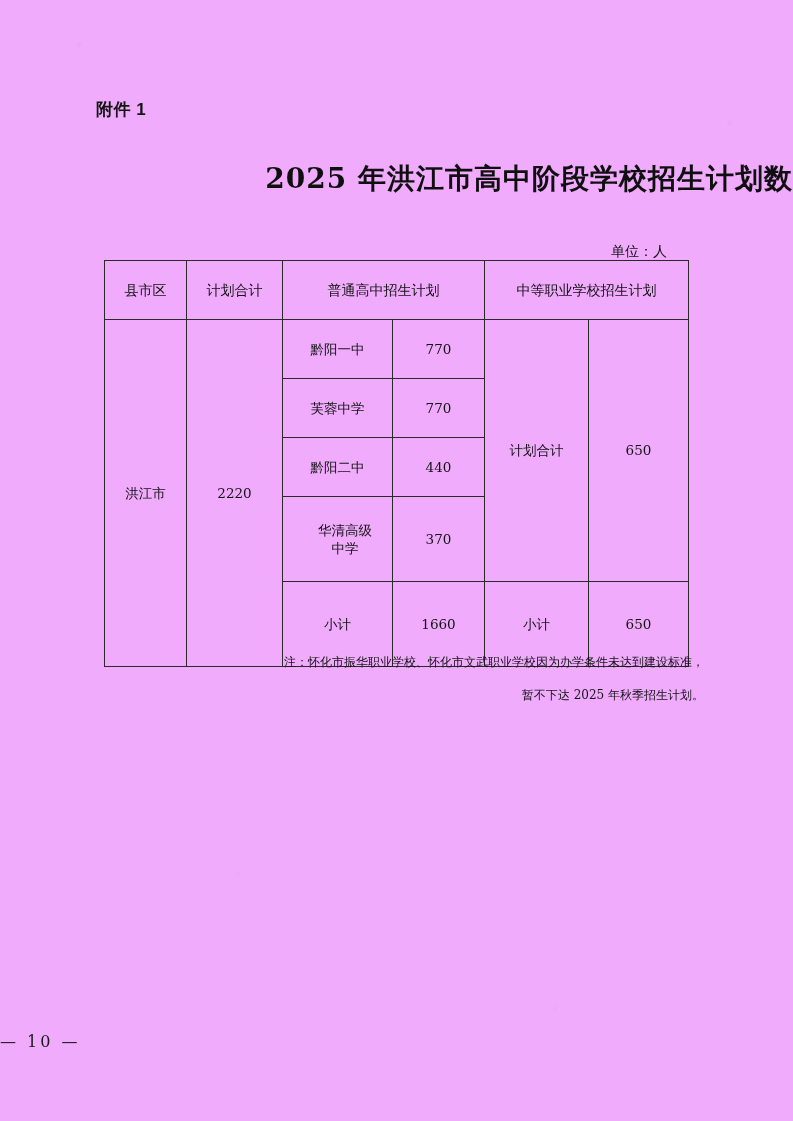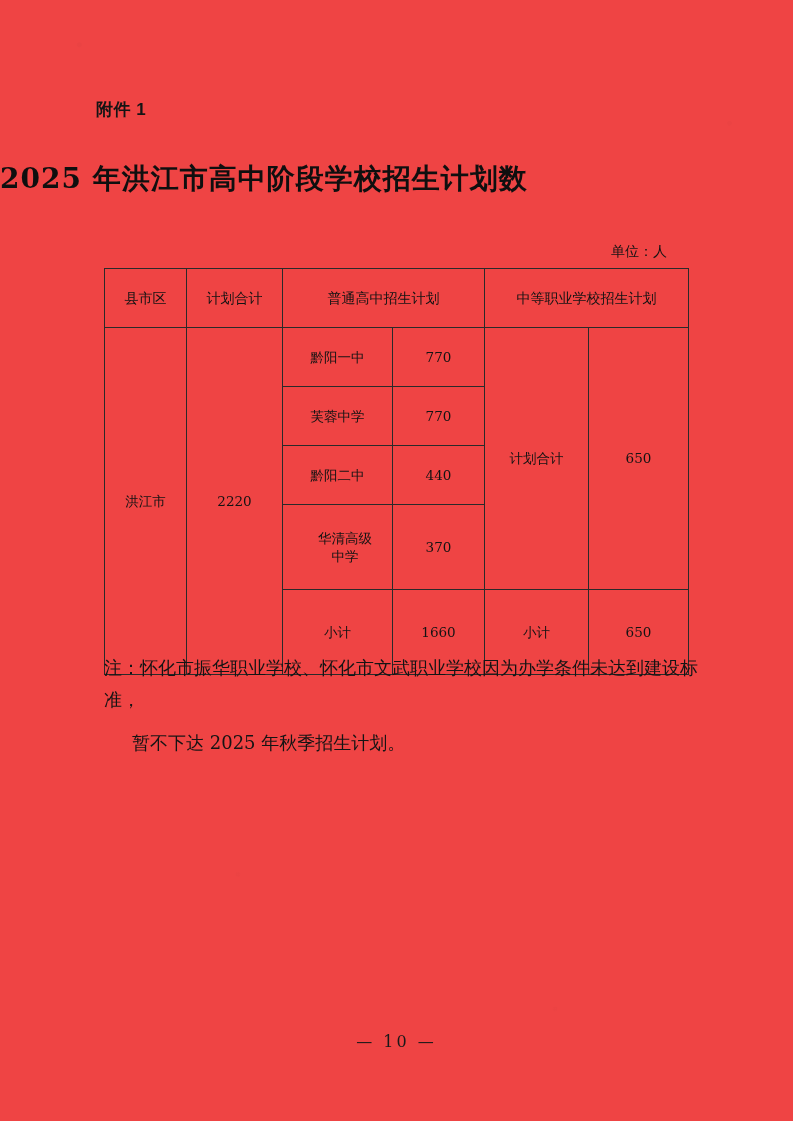--- a/index.html
+++ b/index.html
@@ -11,21 +11,21 @@
     width: 793px;
     height: 1121px;
     position: relative;
     font-family: "DejaVu Serif", "Liberation Serif", serif;
     color: #1a1a1a;
     overflow: hidden;
   }
   .page {
     position: absolute;
     inset: 0;
-    background: #ef4444;
+    background: #f0abfc;
   }
   
   .page::before {
     content: "";
     position: absolute;
     inset: 0;
     background:
       radial-gradient(circle at 10% 4%, rgba(0,0,0,0.018) 0 2px, transparent 3px),
       radial-gradient(circle at 92% 11%, rgba(0,0,0,0.015) 0 2px, transparent 3px),
       radial-gradient(circle at 30% 78%, rgba(0,0,0,0.012) 0 2px, transparent 3px),
@@ -40,40 +40,40 @@
     font-size: 17px;
     font-weight: bold;
     letter-spacing: 0.5px;
     color: #141414;
   }
   .doc-title {
     position: absolute;
     left: 0;
     right: 0;
     top: 160px;
-    text-align: left;
+    text-align: right;
     font-family: "DejaVu Serif", "Liberation Serif", serif;
     font-size: 28px;
     font-weight: bold;
     letter-spacing: 1px;
     color: #0f0f0f;
   }
   .unit-note {
     position: absolute;
     right: 126px;
     top: 243px;
     font-size: 14px;
     font-family: "DejaVu Serif", "Liberation Serif", serif;
     color: #141414;
     text-align: center;
   }
   table.plan-table {
     position: absolute;
     left: 104px;
-    top: 268px;
+    top: 260px;
     width: 584px;
     border-collapse: collapse;
     table-layout: fixed;
     font-size: 13.5px;
     color: #131313;
   }
   table.plan-table td {
     border: 1px solid #2a2a2a;
     text-align: center;
     vertical-align: middle;
@@ -95,34 +95,34 @@
   .col-c { width: 110px; }
   .col-d { width: 92px; }
   .col-e { width: 104px; }
   .col-f { width: 100px; }
 
   .note {
     position: absolute;
     left: 104px;
     top: 652px;
     width: 600px;
-    font-size: 18px;
+    font-size: 12px;
     line-height: 1.75;
     color: #141414;
+    text-align: right;
   }
   .note .line2 {
     padding-left: 28px;
     margin-top: 12px;
   }
   .page-number {
     position: absolute;
     left: 0;
     right: 0;
     top: 1032px;
-    text-align: center;
     font-size: 16px;
     letter-spacing: 3px;
     color: #191919;
   }
 </style>
 </head>
 <body>
 
 <div class="page">
 

